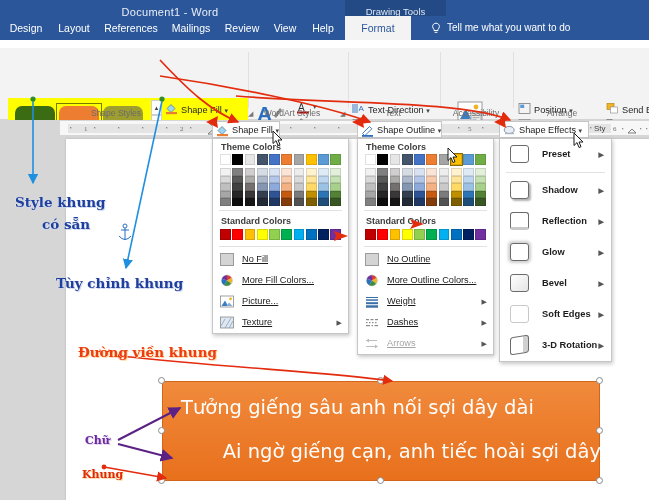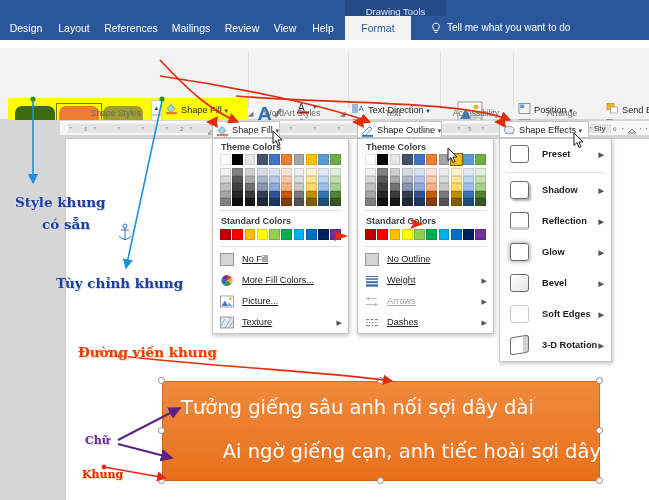--- a/index.html
+++ b/index.html
@@ -193,20 +193,21 @@
   svg.ov { position:absolute; left:0; top:0; width:649px; height:500px;
            pointer-events:none; }
   .cursor { position:absolute; width:12px; height:17px; }
 </style>
 </head>
 <body>
 
 <div id="root">
 
   <div class="titlebar">
+    <div class="title-text">Document1  -  Word</div>
     <div class="ctx-tab-label">Drawing Tools</div>
   </div>
 
   <div class="tabstrip">
     <div class="tab" style="left:4px;width:44px;">Design</div>
     <div class="tab" style="left:52px;width:44px;">Layout</div>
     <div class="tab" style="left:100px;width:62px;">References</div>
     <div class="tab" style="left:166px;width:50px;">Mailings</div>
     <div class="tab" style="left:220px;width:44px;">Review</div>
     <div class="tab" style="left:268px;width:34px;">View</div>
@@ -700,54 +701,65 @@
       <div class="stdcell" style="background:#7030a0"></div>
     </div>
     <div class="ddsep"></div>
 
     <div class="ddi">
       <span class="ico" style="background:#d4d4d4;border:1px solid #9a9a9a;"></span>
       <span class="u">No Outline</span>
     </div>
     <div class="ddi">
       <svg class="ico" viewBox="0 0 14 13">
+        <circle cx="7" cy="6.5" r="5.3" fill="#ededed" stroke="#9a9a9a" stroke-width=".6"></circle>
+        <path d="M7 6.5 L7 1.2 A5.3 5.3 0 0 1 11.6 4 Z" fill="#e03b2f"></path>
+        <path d="M7 6.5 L11.6 4 A5.3 5.3 0 0 1 11 9.5 Z" fill="#f0b323"></path>
+        <path d="M7 6.5 L11 9.5 A5.3 5.3 0 0 1 4.4 11.2 Z" fill="#3b8f3b"></path>
+        <path d="M7 6.5 L4.4 11.2 A5.3 5.3 0 0 1 2 4.8 Z" fill="#2b6fc0"></path>
+        <path d="M7 6.5 L2 4.8 A5.3 5.3 0 0 1 7 1.2 Z" fill="#7030a0"></path>
+      </svg>
+      <span class="u">More Outline Colors...</span>
+    </div>
+    <div class="ddi">
+      <svg class="ico" viewBox="0 0 14 13">
         <rect x="1" y="2" width="12" height="1" fill="#3b6fa8"></rect>
         <rect x="1" y="4.3" width="12" height="1.5" fill="#3b6fa8"></rect>
         <rect x="1" y="7.2" width="12" height="2" fill="#3b6fa8"></rect>
         <rect x="1" y="10.3" width="12" height="2.4" fill="#3b6fa8"></rect>
       </svg>
       <span class="u">Weight</span>
-      <span class="sub">▶</span>
-    </div>
-    <div class="ddi dis">
-      <svg class="ico" viewBox="0 0 14 13">
-        <path d="M1 3.5 h11 M1 9.5 h11" stroke="#bdbdbd" stroke-width="1"></path>
-        <path d="M1 3.5 l3-2 v4z M13 9.5 l-3-2 v4z" fill="#bdbdbd"></path>
-      </svg>
-      <span class="u">Arrows</span>
       <span class="sub">▶</span>
     </div>
     <div class="ddi">
       <svg class="ico" viewBox="0 0 14 13">
         <g fill="#8a8a8a">
           <rect x="1" y="3" width="3" height="1.2"></rect>
             <rect x="5.5" y="3" width="3" height="1.2"></rect>
             <rect x="10" y="3" width="3" height="1.2"></rect>
           <rect x="1" y="6" width="1.5" height="1.2"></rect>
             <rect x="4" y="6" width="1.5" height="1.2"></rect>
             <rect x="7" y="6" width="1.5" height="1.2"></rect>
             <rect x="10" y="6" width="1.5" height="1.2"></rect>
           <rect x="1" y="9" width="4" height="1.2"></rect>
             <rect x="6.5" y="9" width="1.5" height="1.2"></rect>
             <rect x="9.5" y="9" width="3.5" height="1.2"></rect>
         </g>
       </svg>
       <span class="u">Dashes</span>
       <span class="sub">▶</span>
     </div>
+    <div class="ddi dis">
+      <svg class="ico" viewBox="0 0 14 13">
+        <path d="M1 3.5 h11 M1 9.5 h11" stroke="#bdbdbd" stroke-width="1"></path>
+        <path d="M1 3.5 l3-2 v4z M13 9.5 l-3-2 v4z" fill="#bdbdbd"></path>
+      </svg>
+      <span class="u">Arrows</span>
+      <span class="sub">▶</span>
+    </div>
   </div>
 
   <div class="dd-head" style="left:499px;top:121px;width:90px;">
     <svg style="position:absolute;left:3px;top:2px;width:13px;height:13px;" viewBox="0 0 13 13">
       <ellipse cx="6.2" cy="6" rx="5" ry="3.6" fill="#e9eef5" stroke="#6b7c93" stroke-width=".8"></ellipse>
       <path d="M2 9.5 h9" stroke="#a9b4c2" stroke-width="1.4"></path>
     </svg>
     <span>Shape Effects</span>
     <span class="caret">▾</span>
   </div>

